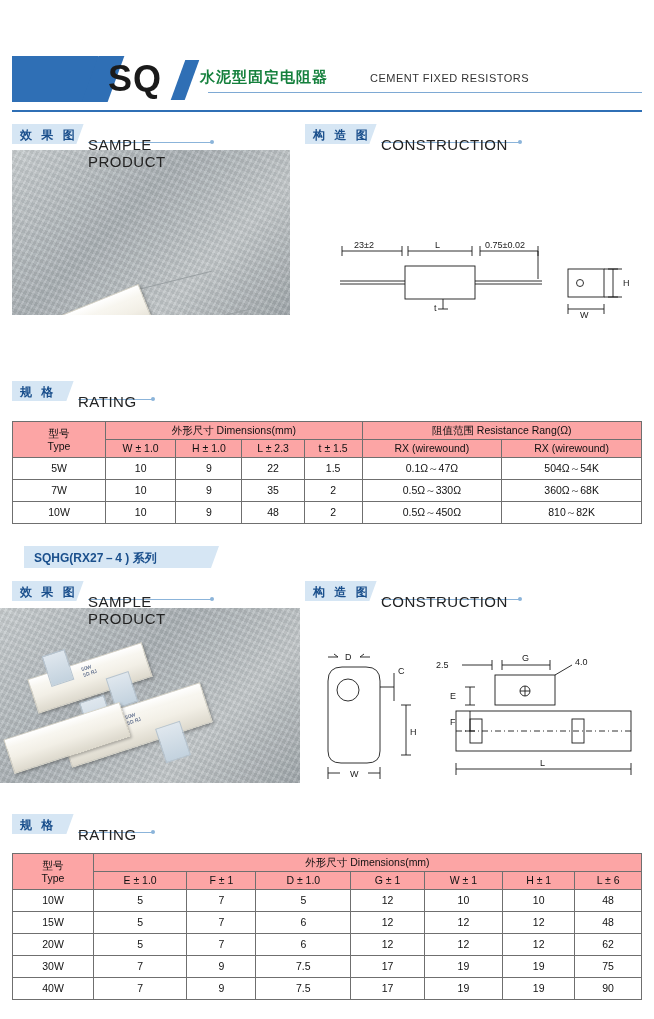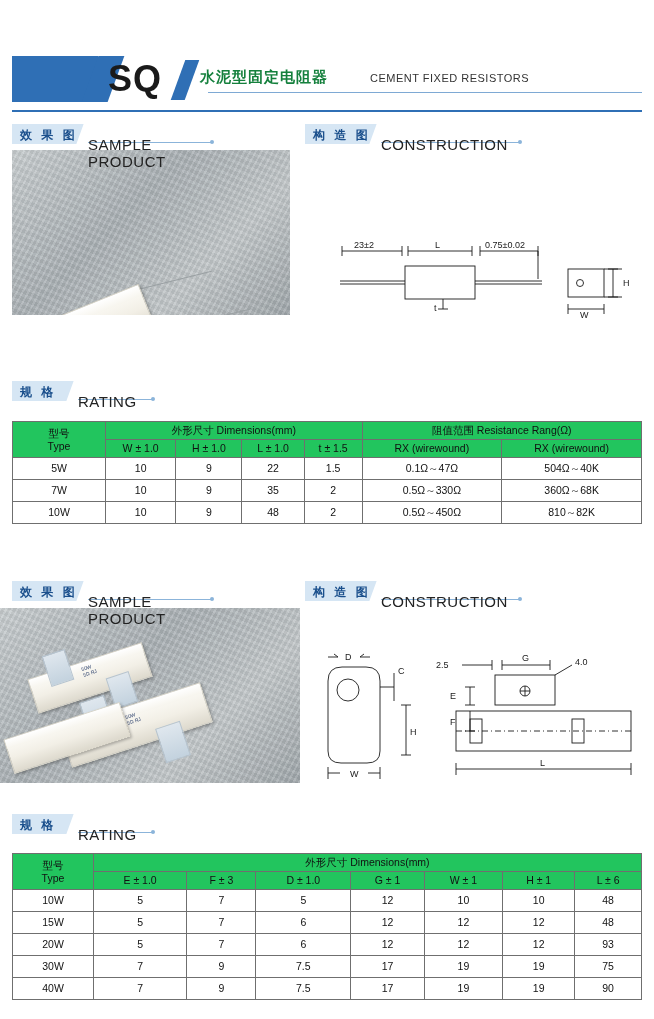--- a/index.html
+++ b/index.html
@@ -229,21 +229,21 @@
   }
   table.spec th, table.spec td {
     border: 1px solid #6f6f6f;
     text-align: center;
     padding: 2px 1px;
     line-height: 1.25;
     color: #111;
     font-weight: normal;
   }
   table.spec thead th {
-    background: #22c55e;
+    background: #fca5a5;
     font-weight: normal;
   }
   table.spec tbody td {
     height: 17px;
     background: #ffffff;
   }
   .th-two {
     line-height: 1.2;
   }
 </style>
@@ -359,35 +359,35 @@
           <th rowspan="2" style="width:90px;" class="th-two">
             <div>型号</div>
             <div>Type</div>
           </th>
           <th colspan="4">外形尺寸 Dimensions(mm)</th>
           <th colspan="2">阻值范围 Resistance Rang(Ω)</th>
         </tr>
         <tr>
           <th>W ± 1.0</th>
           <th>H ± 1.0</th>
-          <th>L ± 1.0</th>
+          <th>L ± 2.3</th>
           <th>t ± 1.5</th>
           <th>RX (wirewound)</th>
           <th>RX (wirewound)</th>
         </tr>
       </thead>
       <tbody>
         <tr>
           <td>5W</td>
           <td>10</td>
           <td>9</td>
           <td>22</td>
           <td>1.5</td>
           <td>0.1Ω～47Ω</td>
-          <td>504Ω～40K</td>
+          <td>504Ω～54K</td>
         </tr>
         <tr>
           <td>7W</td>
           <td>10</td>
           <td>9</td>
           <td>35</td>
           <td>2</td>
           <td>0.5Ω～330Ω</td>
           <td>360Ω～68K</td>
         </tr>
@@ -397,20 +397,24 @@
           <td>9</td>
           <td>48</td>
           <td>2</td>
           <td>0.5Ω～450Ω</td>
           <td>810～82K</td>
         </tr>
       </tbody>
     </table>
   </div>
 
+  <div class="series-bar" style="position:absolute; left:12px; top:528px; width:630px;">
+    <div class="series-bg" style="width:180px;"></div>
+    <div class="series-text">SQHG(RX27－4 ) 系列</div>
+  </div>
 
   <div class="sec-label" style="position:absolute; left:12px; top:573px; width:220px;">
     <div class="sec-box" style="width:58px;"></div>
     <div class="sec-cn">效 果 图</div>
     <div class="sec-en" style="left:76px;">SAMPLE PRODUCT</div>
     <div class="sec-underline" style="left:76px; width:125px;"></div>
   </div>
 
   <div class="sec-label" style="position:absolute; left:305px; top:573px; width:240px;">
     <div class="sec-box" style="width:58px;"></div>
@@ -519,21 +523,21 @@
       <thead>
         <tr>
           <th rowspan="2" style="width:78px;" class="th-two">
             <div>型号</div>
             <div>Type</div>
           </th>
           <th colspan="7">外形尺寸 Dimensions(mm)</th>
         </tr>
         <tr>
           <th>E ± 1.0</th>
-          <th>F ± 3</th>
+          <th>F ± 1</th>
           <th>D ± 1.0</th>
           <th>G ± 1</th>
           <th>W ± 1</th>
           <th>H ± 1</th>
           <th>L ± 6</th>
         </tr>
       </thead>
       <tbody>
         <tr>
           <td>10W</td>
@@ -556,21 +560,21 @@
           <td>48</td>
         </tr>
         <tr>
           <td>20W</td>
           <td>5</td>
           <td>7</td>
           <td>6</td>
           <td>12</td>
           <td>12</td>
           <td>12</td>
-          <td>93</td>
+          <td>62</td>
         </tr>
         <tr>
           <td>30W</td>
           <td>7</td>
           <td>9</td>
           <td>7.5</td>
           <td>17</td>
           <td>19</td>
           <td>19</td>
           <td>75</td>

